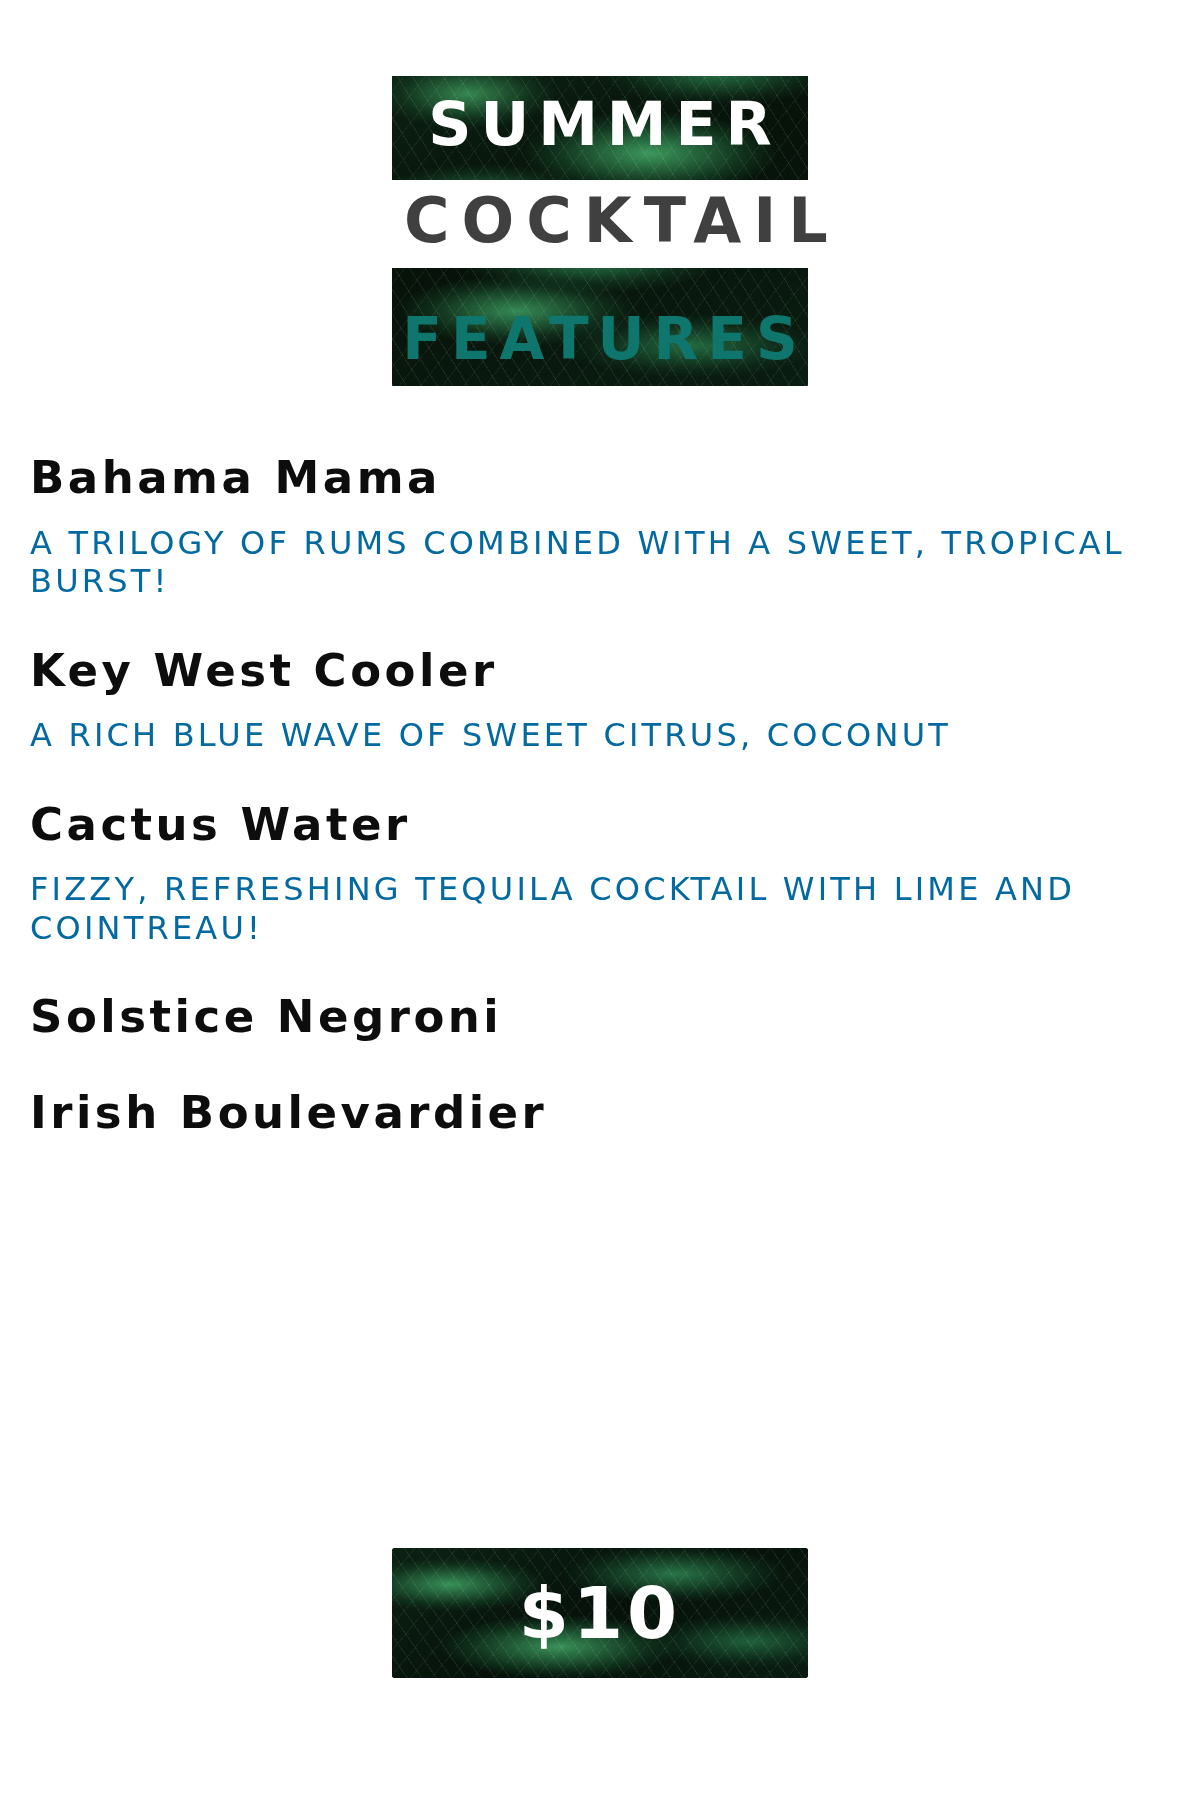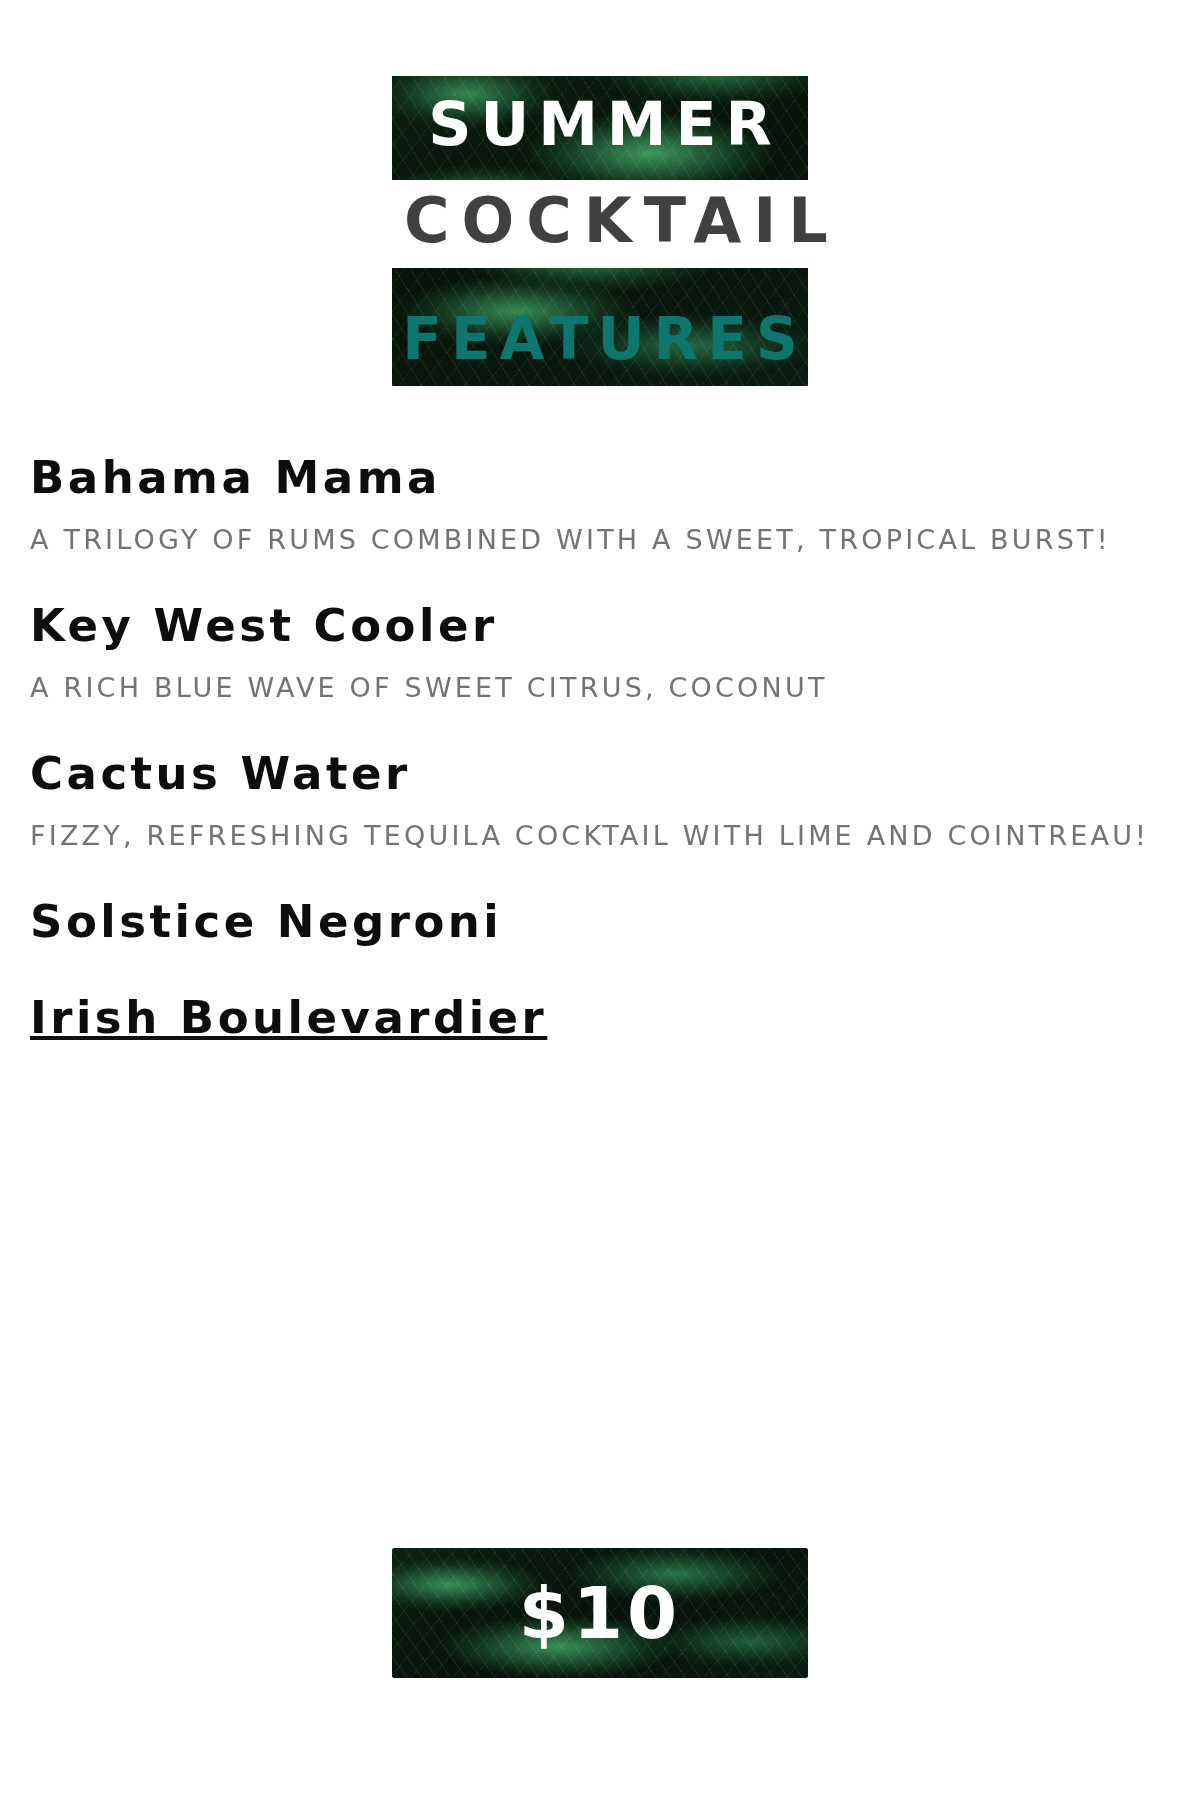--- a/index.html
+++ b/index.html
@@ -104,37 +104,37 @@
   }
 
   
   .list {
     position: absolute;
     left: 30px;
     top: 452px;
     width: 1140px;
   }
   .item { margin-bottom: 44px; }
-  .item:last-child { margin-bottom: 17px; text-decoration: underline; }
+  .item:last-child { margin-bottom: 17px; }
 
   .drink-name {
     font-family: "DejaVu Sans", sans-serif;
     font-weight: 700;
     font-size: 45px;
     letter-spacing: 3.5px;
     color: #0d0d0d;
     line-height: 1.15;
     margin: 0 0 20px 0;
   }
   .drink-desc {
     font-family: "DejaVu Sans", sans-serif;
     font-weight: 400;
-    font-size: 27px;
+    font-size: 32px;
     letter-spacing: 3.2px;
-    color: #737373;
+    color: #0369a1;
     line-height: 1.2;
     margin: 0;
     text-transform: uppercase;
   }
 
   
   .price-block {
     position: absolute;
     left: 392px;
     top: 1548px;

